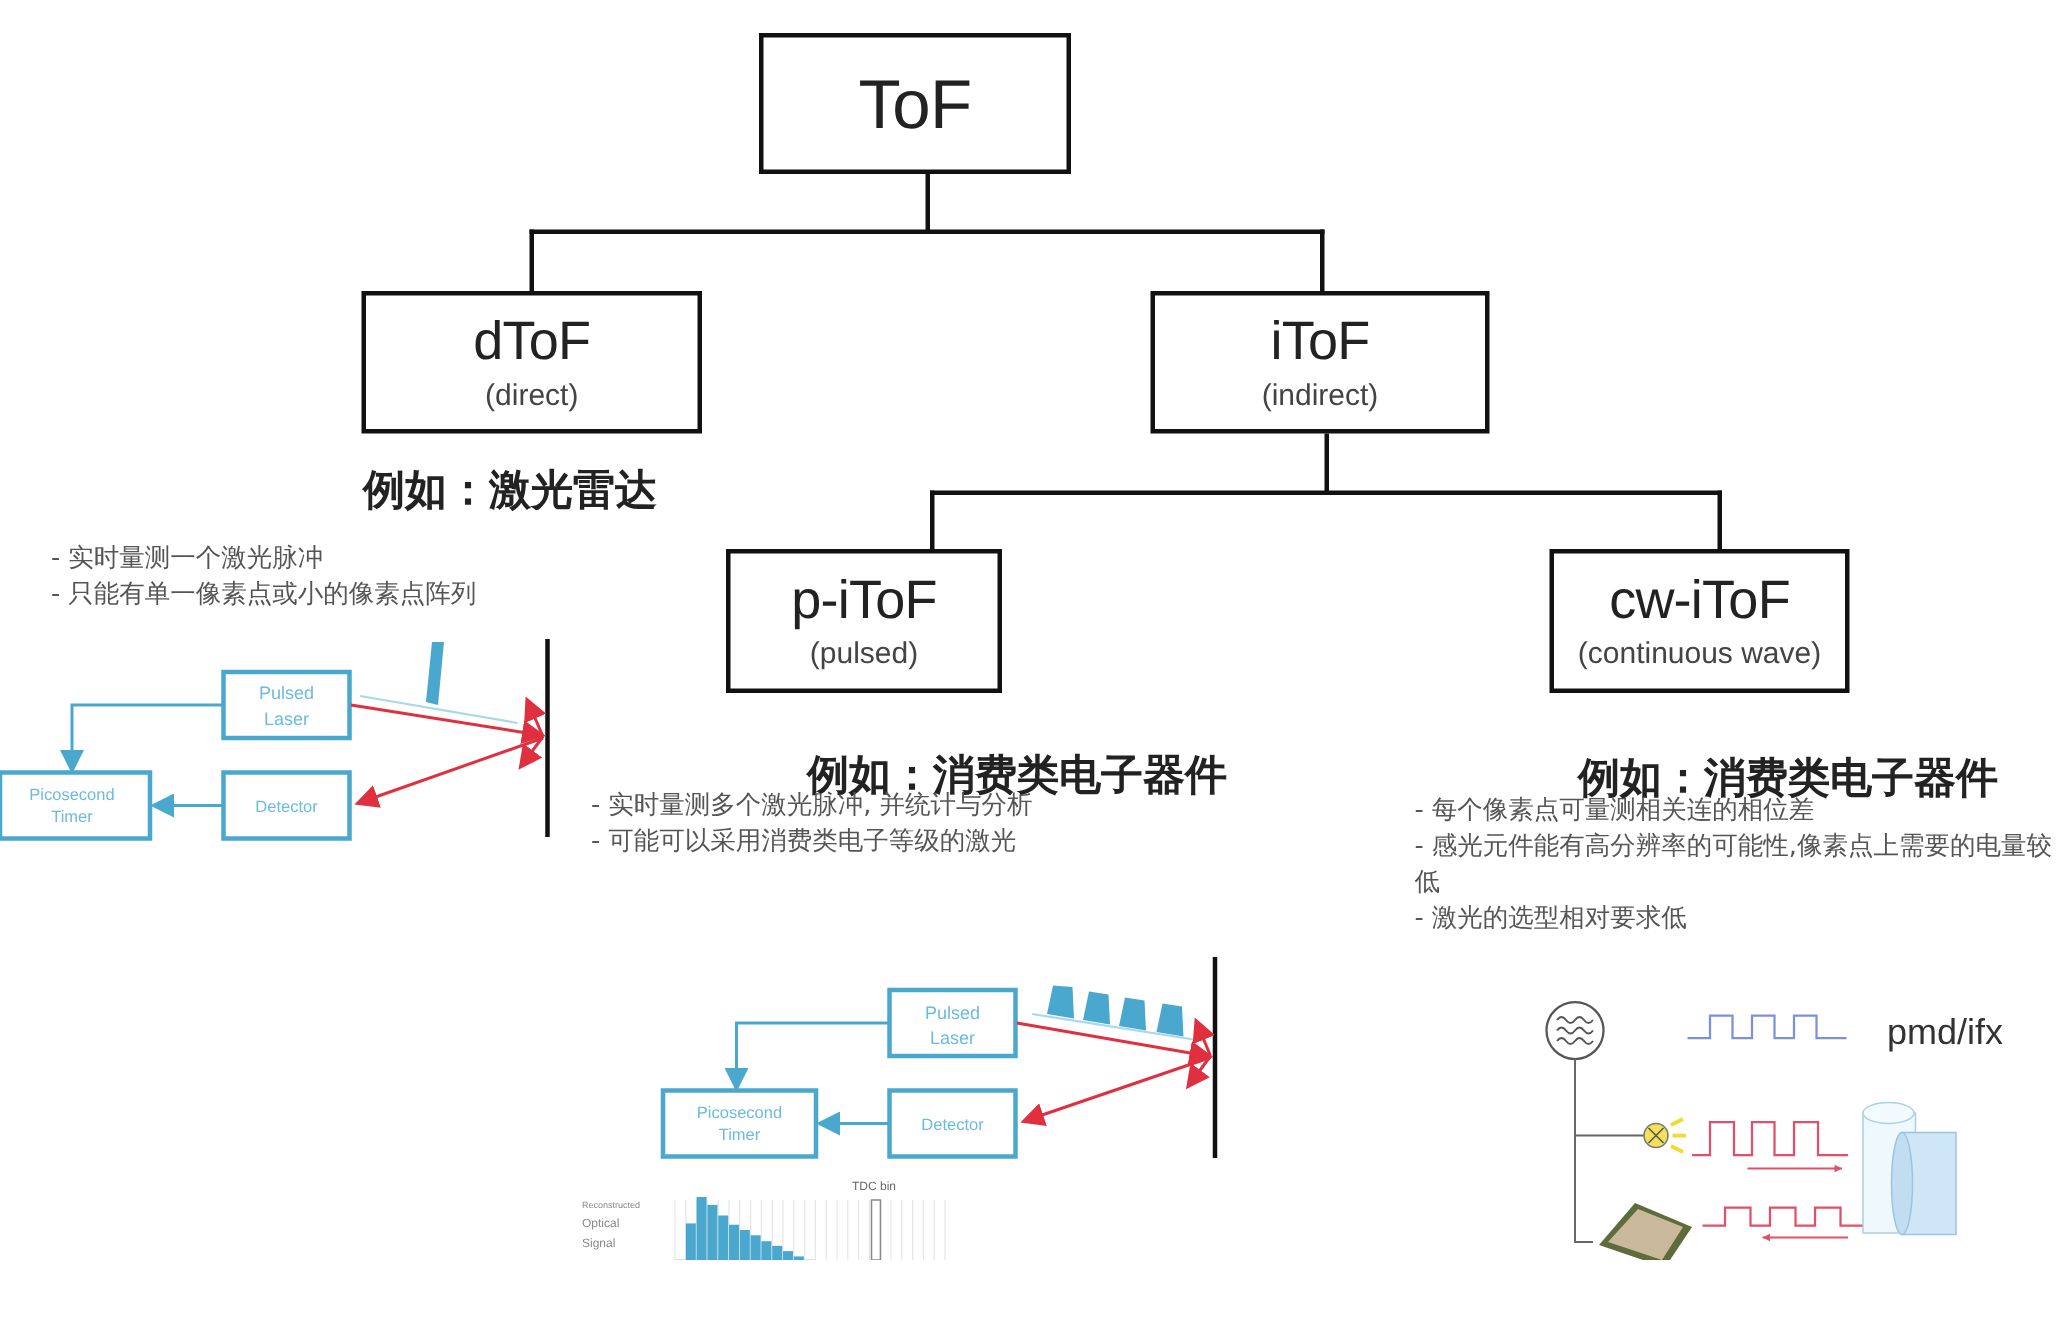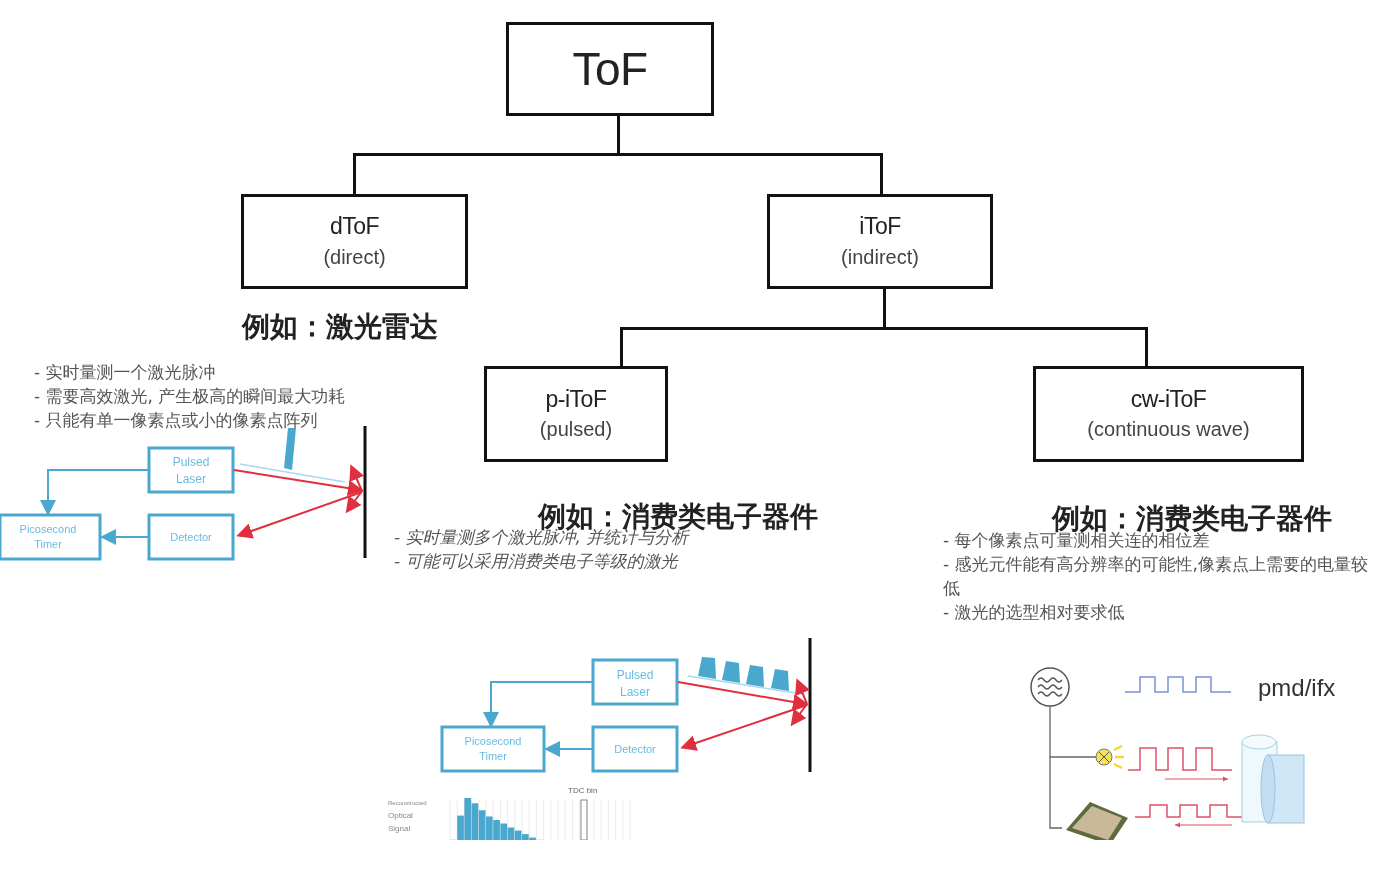--- a/index.html
+++ b/index.html
@@ -1,19 +1,19 @@
 <!DOCTYPE html>
 <html><head>
 <meta charset="utf-8">
 <style>
   html, body { margin:0; padding:0; background:#ffffff; }
   body { width:1376px; height:888px; position:relative; overflow:hidden; font-family:"DejaVu Sans", sans-serif; }
   .abs { position:absolute; }
   .box { position:absolute; border:3px solid #111; background:#fff; box-sizing:border-box; display:flex; flex-direction:column; align-items:center; justify-content:center; color:#222; }
-  .box .t { font-family:"Liberation Sans", sans-serif; font-size:23px; line-height:1.1; letter-spacing:-0.5px; }
+  .box .t { font-family:"Liberation Sans", sans-serif; font-size:36px; line-height:1.1; letter-spacing:-0.5px; }
   .box .s { font-family:"Liberation Sans", sans-serif; font-size:20px; color:#444; margin-top:6px; }
   .root .t { font-size:46px; }
   .line { position:absolute; background:#111; }
   .ex-title { position:absolute; font-weight:bold; font-size:28px; color:#222; white-space:nowrap;margin-left:16px; }
   .bullets { position:absolute; font-size:17px; color:#555; line-height:24px; }
   .bullets div { white-space:nowrap; }
   .bullets.wrap div { white-space:normal; }
   svg text { font-family:"Liberation Sans", sans-serif; }
 </style>
 </head>
@@ -38,34 +38,33 @@
 
 <div class="line" style="left:883px;top:289px;width:3px;height:40px;"></div>
 <div class="line" style="left:620px;top:327px;width:528px;height:3px;"></div>
 <div class="line" style="left:620px;top:327px;width:3px;height:42px;"></div>
 <div class="line" style="left:1145px;top:327px;width:3px;height:42px;"></div>
 
 <div class="box" style="left:484px;top:366px;width:184px;height:96px;">
   <div class="t">p-iToF</div>
   <div class="s">(pulsed)</div>
 </div>
-<div class="box" style="left:1033px;top:366px;width:271px;height:96px;">
+<div class="box" style="left:1033px;top:366px;width:200px;height:96px;">
   <div class="t">cw-iToF</div>
   <div class="s">(continuous wave)</div>
 </div>
 
 <div class="ex-title" style="left:226px;top:308px;">例如：激光雷达</div>
 <div class="bullets" style="left:34px;top:336px;margin-top:24px;">
   <div>- 实时量测一个激光脉冲</div>
-  <div>- 需要高效激光, 产生极高的瞬间最大功耗</div>
   <div>- 只能有单一像素点或小的像素点阵列</div>
 </div>
 
 <div class="ex-title" style="left:522px;top:498px;">例如：消费类电子器件</div>
-<div class="bullets" style="left:394px;top:525px;font-style:italic;">
+<div class="bullets" style="left:394px;top:525px;">
   <div>- 实时量测多个激光脉冲, 并统计与分析</div>
   <div>- 可能可以采用消费类电子等级的激光</div>
 </div>
 
 <div class="ex-title" style="left:1036px;top:500px;">例如：消费类电子器件</div>
 <div class="bullets wrap" style="left:943px;top:528px;width:425px;">
   <div>- 每个像素点可量测相关连的相位差</div>
   <div>- 感光元件能有高分辨率的可能性,像素点上需要的电量较低</div>
   <div>- 激光的选型相对要求低</div>
 </div>

